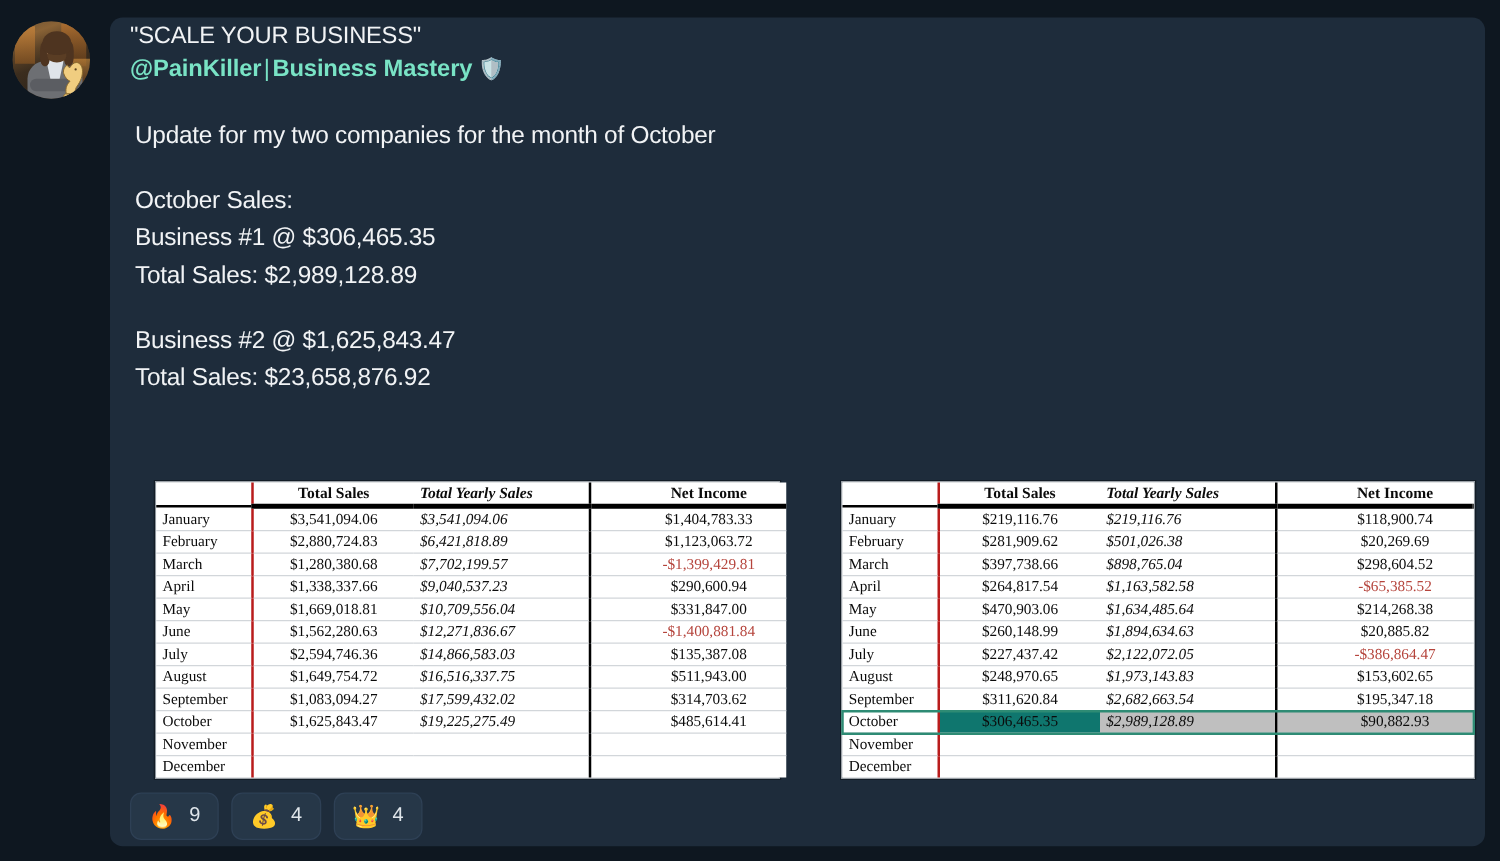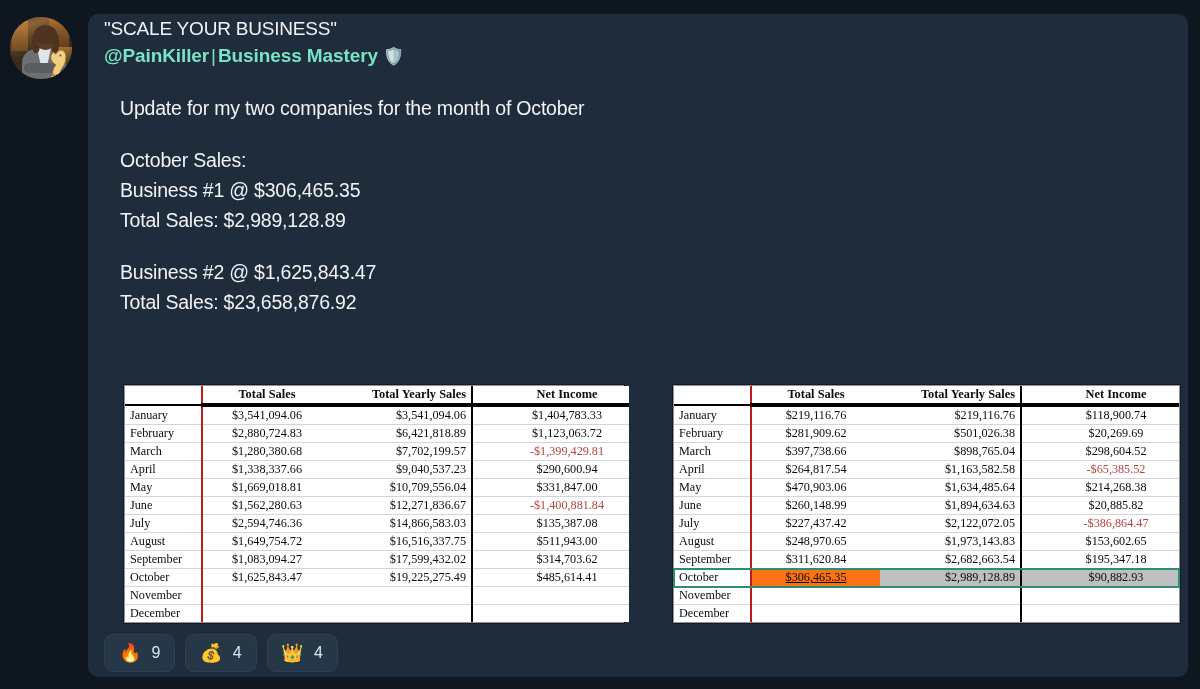--- a/index.html
+++ b/index.html
@@ -129,21 +129,21 @@
     padding: 5px 0 0 16px;
     font-size: 19px;
     font-weight: bold;
     color: #79e3c5;
     letter-spacing: -0.1px;
   }
   #handle-line .sep { color: #79e3c5; font-weight: normal; padding: 0 2px; }
   #handle-line .shield { font-size: 17px; }
 
   #body-text {
-    padding: 26px 0 0 32px;
+    padding: 26px 0 0 20px;
     font-size: 19.5px;
     color: #f1f3f5;
     line-height: 30px;
     letter-spacing: -0.2px;
   }
   #body-text .blank { display: block; height: 22px; }
 
   
   #tables-area {
     position: absolute;
@@ -186,29 +186,29 @@
     font-size: 12.4px;
   }
   table.xl thead th.corner { border-bottom: 2px solid #000; }
   
   table.xl th.col-month, table.xl td.col-month {
     text-align: left;
     border-right: 2px solid #b91c1c;
     width: 66px;
   }
   table.xl th.col-ts, table.xl td.col-ts   { text-align: center; width: 118px; }
-  table.xl th.col-tys, table.xl td.col-tys { text-align: right; width: 130px; border-right: 2px solid #000; }
+  table.xl th.col-tys, table.xl td.col-tys { text-align: left; width: 130px; border-right: 2px solid #000; font-style: italic; }
   table.xl th.col-ni, table.xl td.col-ni   { text-align: center; width: 114px; padding-left: 37px; }
   table.xl th.col-tyi, table.xl td.col-tyi { text-align: center; }
   table.xl tbody tr:last-child td { border-bottom: none; }
   td.neg { color: #b5443c; }
   
   tr.selected td { background: #bfbfbf; }
   tr.selected td.col-month { background: #ffffff; }
-  tr.selected td.col-ts { background: #f97316; text-decoration: underline; }
+  tr.selected td.col-ts { background: #0f766e; }
   #sheet-right tr.selected {
     outline: 2px solid #2e8b74;
     outline-offset: -1px;
   }
 
   
   #reactions {
     position: absolute;
     left: 16px;
     top: 620px;

